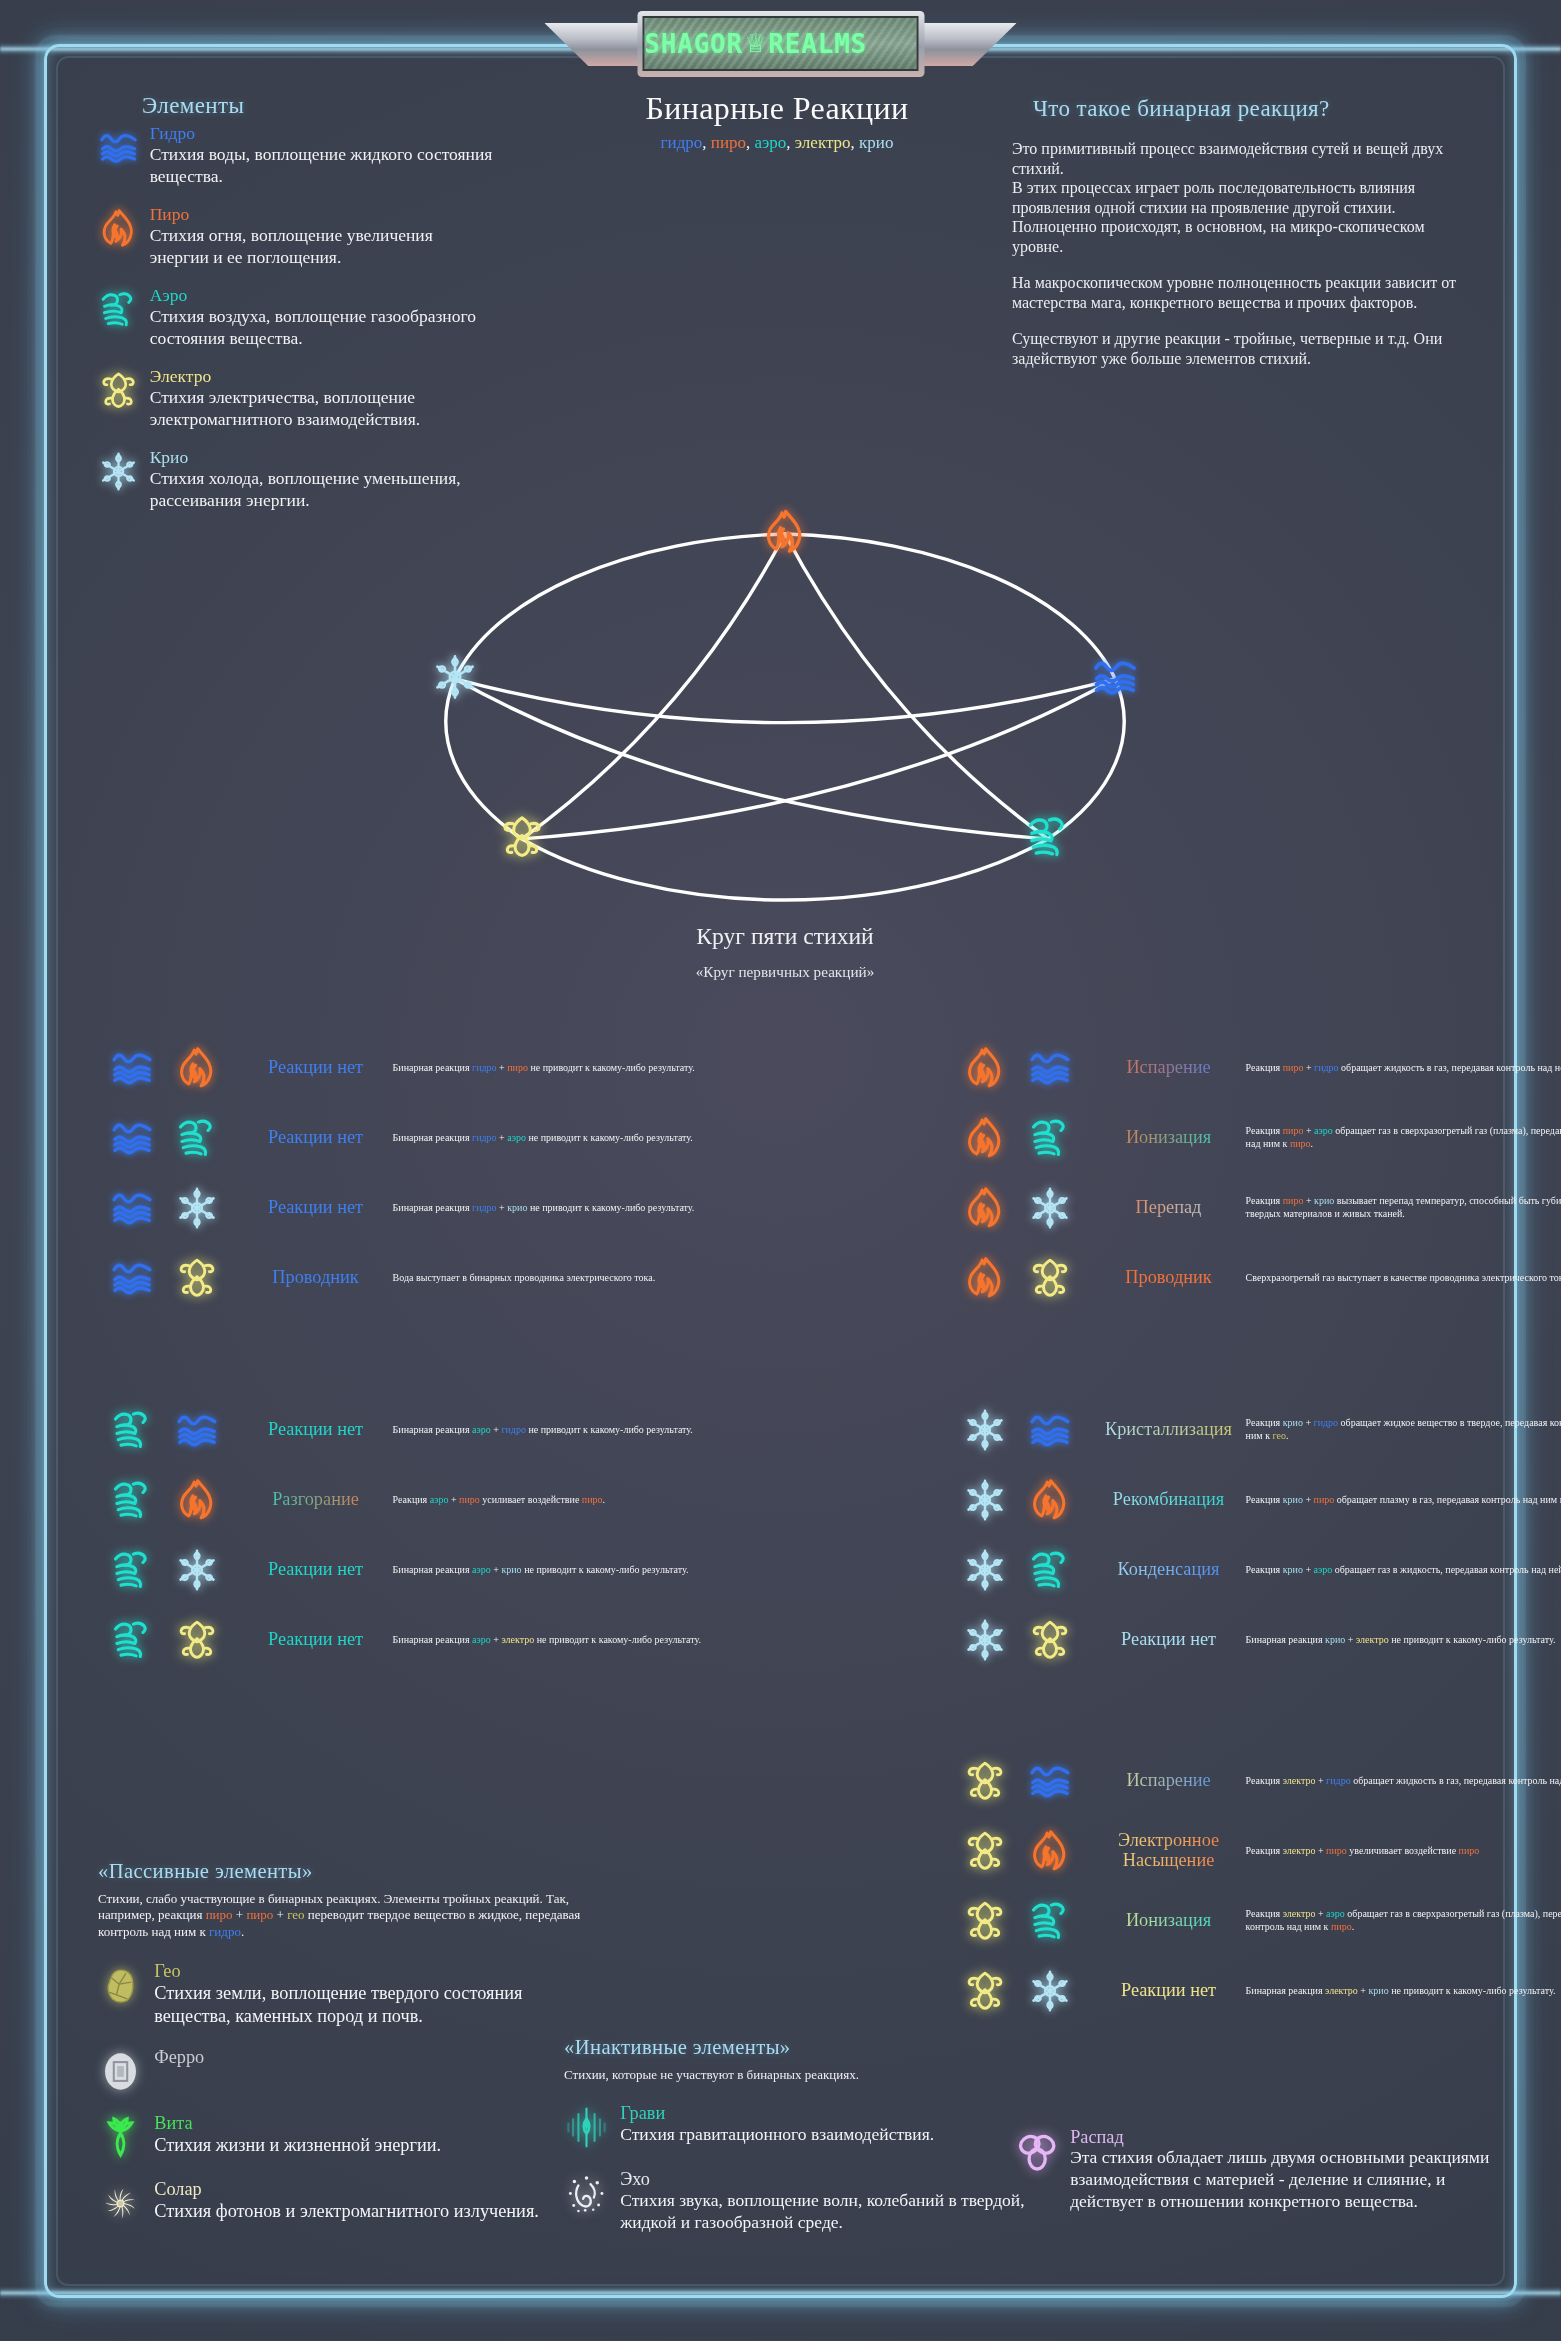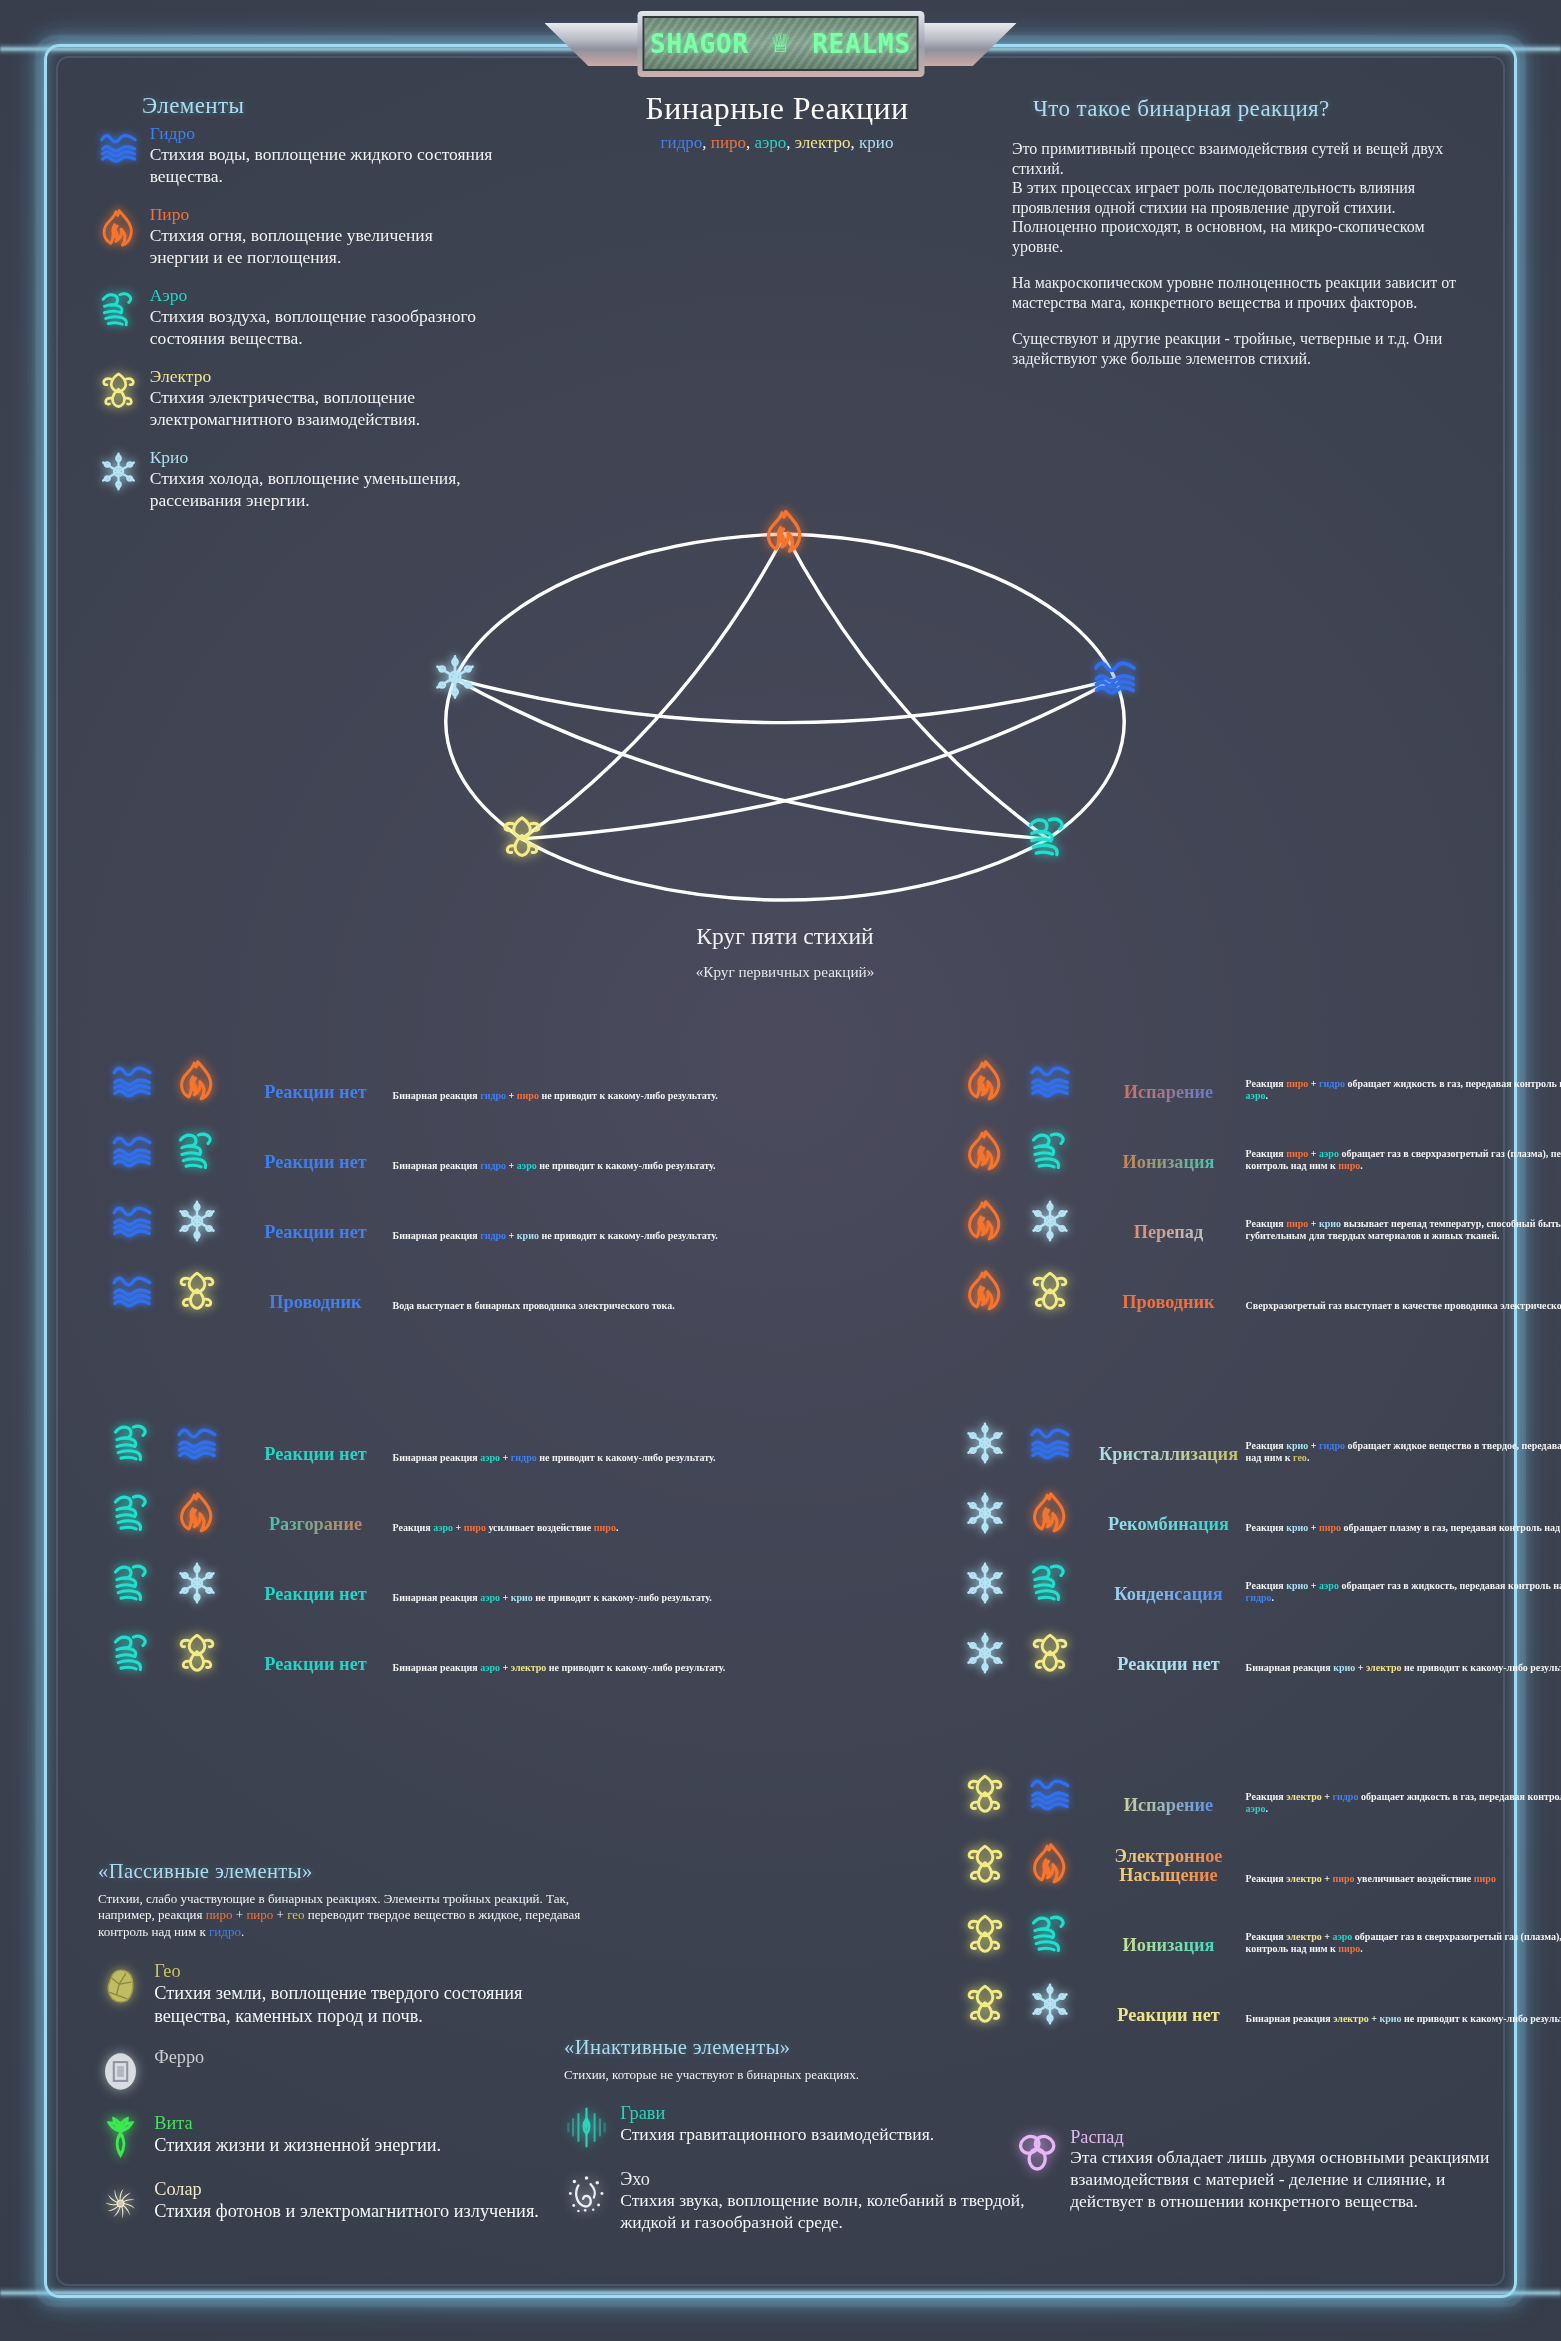--- a/index.html
+++ b/index.html
@@ -68,21 +68,21 @@
     background:linear-gradient(to bottom,#e4e6ea,#9aa0ab 55%,#c9b2ae);
     border-radius:4.6px;
     padding:5.3px;
   }
   .logo-screen {
     width:100%; height:100%;
     background:
       repeating-linear-gradient(-55deg, rgba(255,255,255,.10) 0 3px, rgba(0,0,0,.05) 3px 6.9px),
       linear-gradient(to bottom,#6e8c78,#8aa693 50%,#627f6c);
     border:2.3px solid #343a3c;
-    display:flex; align-items:center; justify-content:center; gap:20px;
+    display:flex; align-items:center; justify-content:flex-start; gap:1px;
   }
   .logo-text {
     font-family:"DejaVu Sans Mono", monospace;
     font-weight:bold; font-size:26px; letter-spacing:0.8px;
     color:#7dffa8;
     text-shadow:0 0 5.3px rgba(100,255,150,.8);
   }
   #logo-dragon-icon { font-size:26px; color:#7dffa8; text-shadow:0 0 6.1px rgba(100,255,150,.9); line-height:1; }
 
   
@@ -139,21 +139,21 @@
   .about-p { font-size:16px; line-height:1.22; margin-top:17px; color:#ebedf1; }
 
   
   #circle-wrap { position:absolute; left:381px; top:492px; width:808px; height:488px; }
   #circle-caption { position:absolute; left:0; right:0; top:431px; text-align:center; font-size:23.6px; color:#f0f0f2; }
   #circle-caption2 { position:absolute; left:0; right:0; top:471px; text-align:center; font-size:15.2px; color:#e4e6ea; }
   .node { position:absolute; transform:translate(-50%,-50%); }
 
   
   .rtable { position:absolute; width:671px; }
-  .rrow { display:flex; align-items:flex-end; height:70px;font-weight:bold; }
+  .rrow { display:flex; align-items:center; height:70px; }
   .rrow .pair { flex:0 0 145px; display:flex; align-items:center; gap:12.2px; padding-left:7.6px; }
   .rrow .pair .ic { width:53px; display:flex; align-items:center; justify-content:center; }
   .rrow .rname { flex:0 0 145px; text-align:center; font-size:18.3px; line-height:1.08; }
   .rrow .rdesc { flex:1; font-size:10px; line-height:1.26; color:#f0f1f4; padding-left:4.6px; }
 
   #tbl-hydro   { left:98px; top:1033px; }
   #tbl-aero    { left:98px; top:1395px; }
   #tbl-pyro    { left:951px; top:1033px; }
   #tbl-cryo    { left:951px; top:1395px; }
   #tbl-electro { left:951px; top:1746px; }

